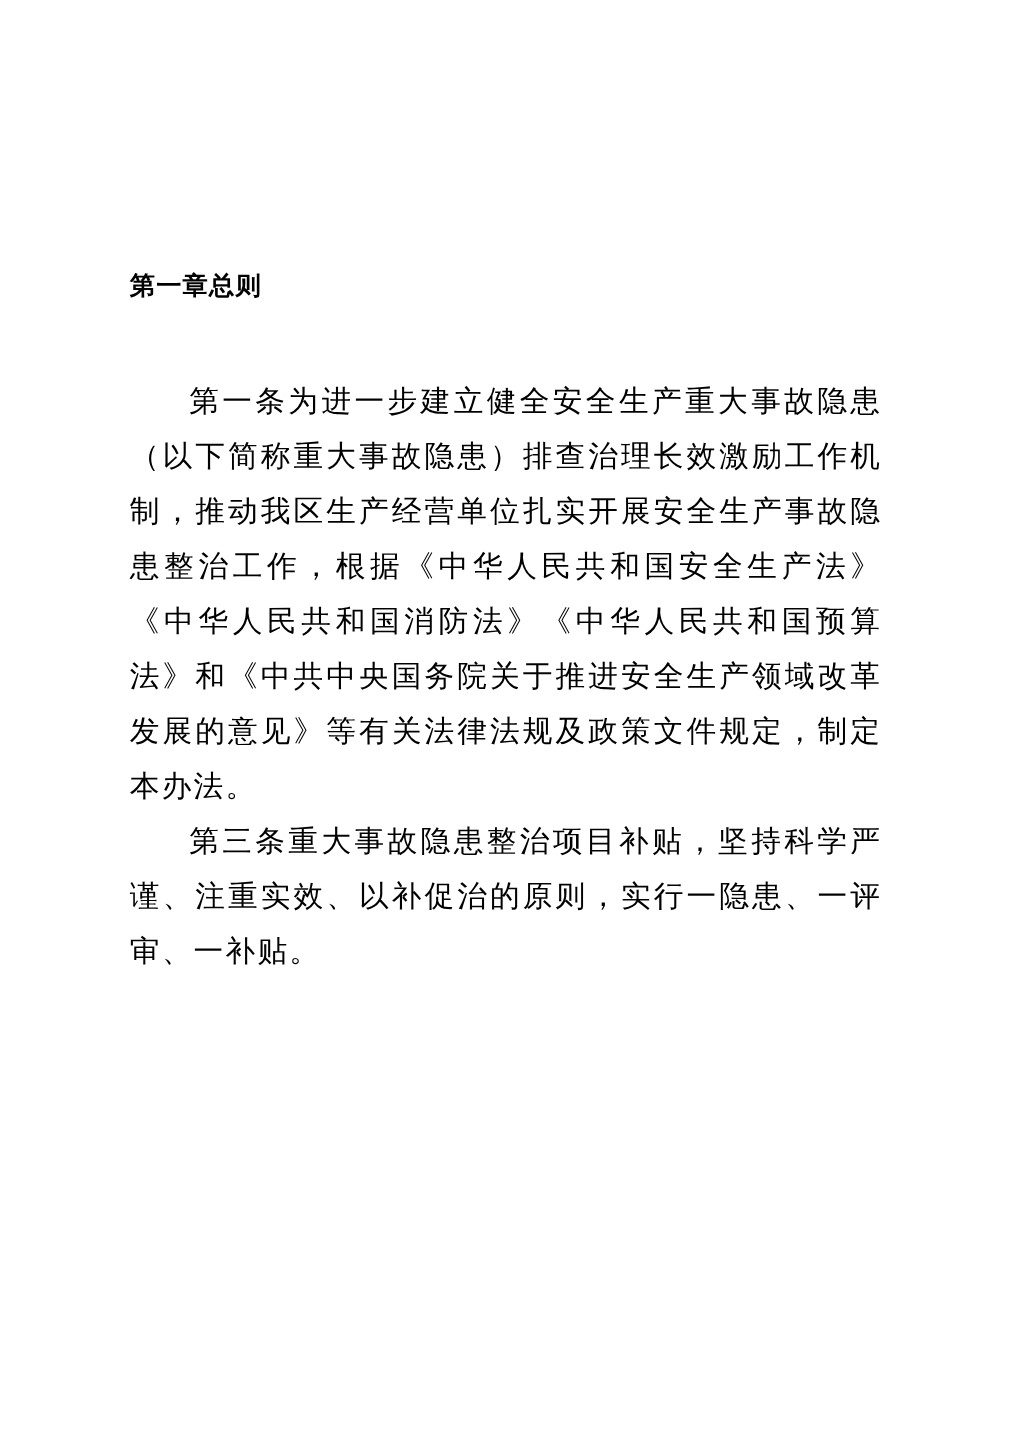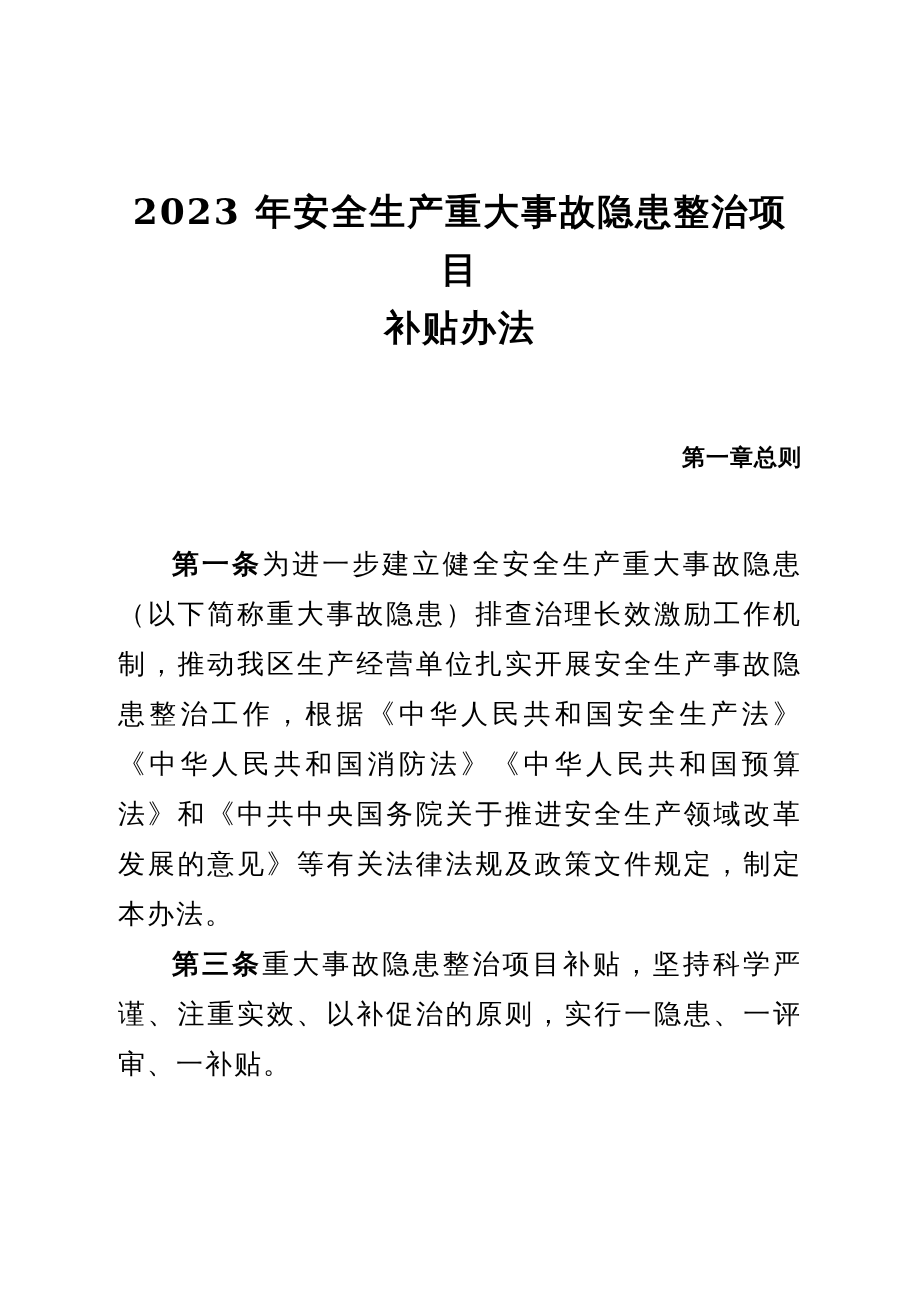--- a/index.html
+++ b/index.html
@@ -27,51 +27,47 @@
     letter-spacing: 2px;
     color: #000;
   }
   .doc-title .title-line {
     display: block;
   }
   .chapter-heading {
     margin-top: 86px;
     font-size: 23px;
     font-weight: bold;
-    text-align: right;
+    text-align: left;
     letter-spacing: 1px;
     color: #000;
   }
   .doc-body {
     margin-top: 66px;
     font-size: 27px;
   }
   p.para {
     margin: 0;
     padding: 0;
     text-indent: 2em;
     text-align: justify;
     line-height: 50px;
     letter-spacing: 2px;
     color: #000;
   }
   p.para .lead {
-    font-weight: bold;
+    font-weight: normal;
     margin-top: 38px;
   }
 </style>
 </head>
 <body>
 
 <div class="page">
 
-  <h1 class="doc-title">
-    <span class="title-line">2023 年安全生产重大事故隐患整治项目</span>
-    <span class="title-line">补贴办法</span>
-  </h1>
 
   <h2 class="chapter-heading">第一章总则</h2>
 
   <div class="doc-body">
 
     <p class="para"><span class="lead">第一条</span><span>为进一步建立健全安全生产重大事故隐患（以下简称重大事故隐患）排查治理长效激励工作机制，推动我区生产经营单位扎实开展安全生产事故隐患整治工作，根据《中华人民共和国安全生产法》《中华人民共和国消防法》《中华人民共和国预算法》和《中共中央国务院关于推进安全生产领域改革发展的意见》等有关法律法规及政策文件规定，制定本办法。</span></p>
 
 
     <p class="para"><span class="lead">第三条</span><span>重大事故隐患整治项目补贴，坚持科学严谨、注重实效、以补促治的原则，实行一隐患、一评审、一补贴。</span></p>
 

